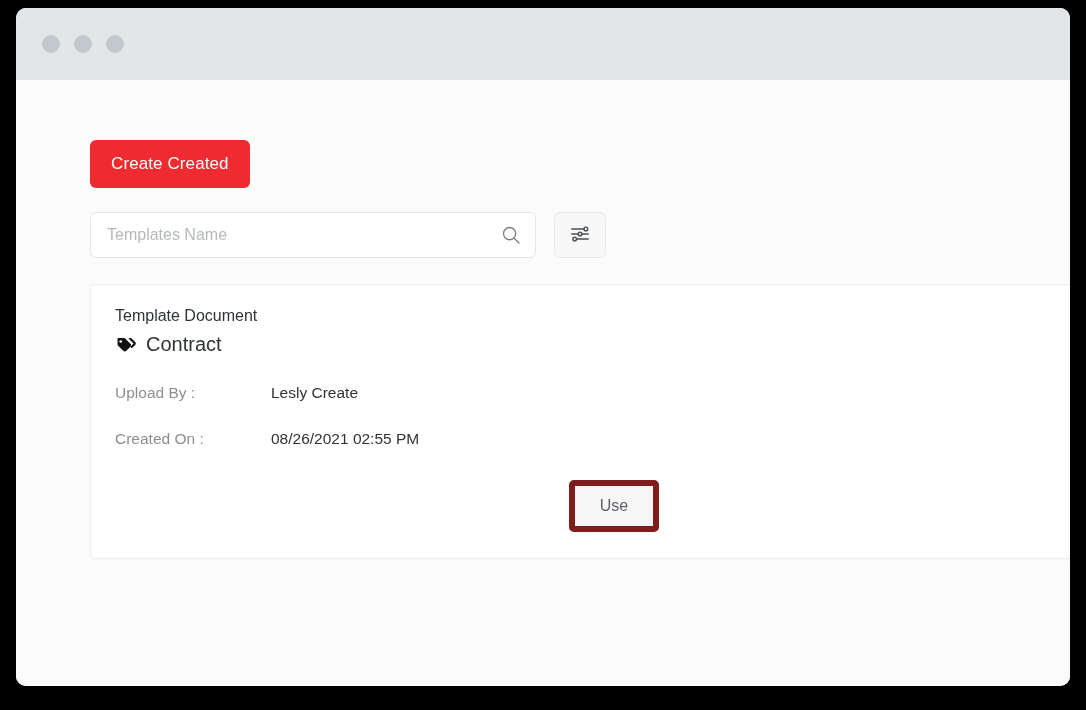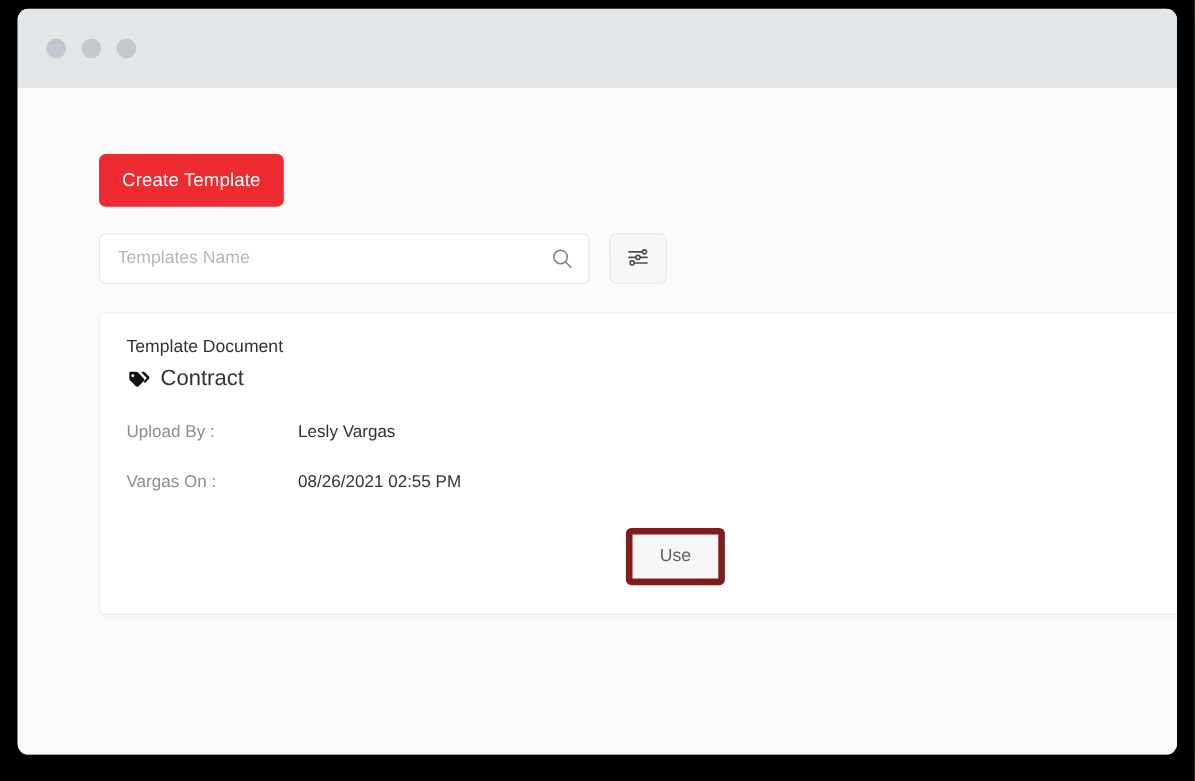--- a/index.html
+++ b/index.html
@@ -207,21 +207,21 @@
 <div class="browser-window">
 
   <div class="titlebar">
     <span class="dot"></span>
     <span class="dot"></span>
     <span class="dot"></span>
   </div>
 
   <div class="page">
 
-    <button class="create-btn">Create Template</button>
+    <button class="create-btn">Create Created</button>
 
     <div class="search-row">
       <div class="search-box">
         <input type="text" placeholder="Templates Name" style="">
         <span class="search-icon">
           <svg viewBox="0 0 20 20" width="20" height="20" fill="none" stroke="currentColor" stroke-width="1.4">
             <circle cx="8.6" cy="8.6" r="6.1"></circle>
             <line x1="13.2" y1="13.2" x2="18" y2="18" stroke-linecap="round"></line>
           </svg>
         </span>
@@ -258,25 +258,25 @@
             <path d="M1.6 2.2h8.1c.5 0 1 .2 1.4.6l6.1 6.1c.7.7.7 1.9 0 2.7l-5.2 5.2c-.8.7-2 .7-2.7 0L3.2 10.7c-.4-.4-.6-.9-.6-1.4V3.2c0-.6.4-1 1-1z"></path>
             <circle cx="6.1" cy="6.1" r="1.5" fill="#fff"></circle>
             <path d="M14.8 2.2h2.1c.5 0 1 .2 1.4.6l4.1 4.1c.7.7.7 1.9 0 2.7l-3.9 3.9-1.6-1.6 3.5-3.5-4.3-4.3-1.3-1.9z"></path>
           </svg>
         </span>
         <span>Contract</span>
       </div>
 
       <div class="meta-row">
         <span class="meta-label">Upload By :</span>
-        <span class="meta-value">Lesly Vargas</span>
+        <span class="meta-value">Lesly Create</span>
       </div>
 
       <div class="meta-row">
-        <span class="meta-label">Vargas On :</span>
+        <span class="meta-label">Created On :</span>
         <span class="meta-value">08/26/2021 02:55 PM</span>
       </div>
 
       <div class="card-actions">
         <button class="use-btn">Use</button>
       </div>
 
     </div>
 
   </div>

